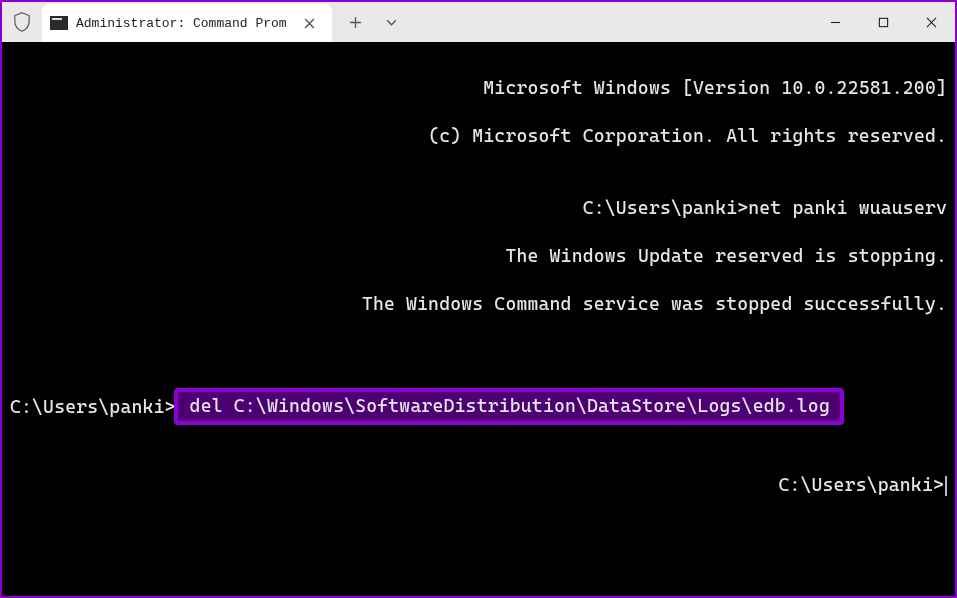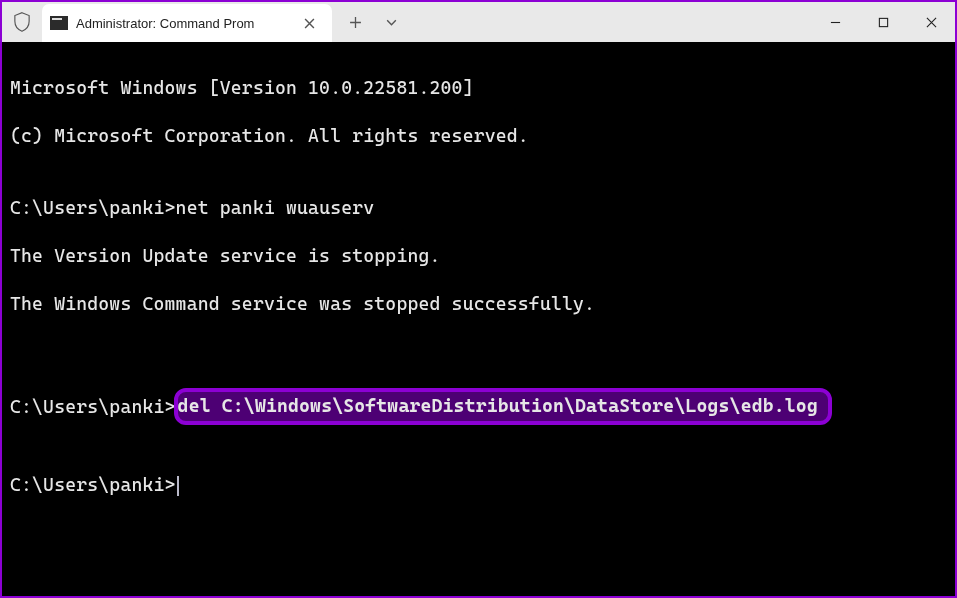--- a/index.html
+++ b/index.html
@@ -15,20 +15,21 @@
     background: #000;
     display: flex;
     flex-direction: column;
   }
   .titlebar {
     height: 40px;
     background: #e9e9e9;
     display: flex;
     align-items: flex-start;
     position: relative;
+    font-family: Liberation Mono, monospace;
   }
   .shield {
     width: 40px; height: 40px;
     display: flex; align-items: center; justify-content: center;
   }
   .shield svg { width: 18px; height: 20px; }
   .tab {
     margin-top: 2px;
     height: 38px;
     background: #fff;
@@ -100,30 +101,29 @@
     background:#000;
     color:#e6e6e6;
     font-family: "Cascadia Mono","Consolas",monospace;
     font-size:18.5px;
     line-height:24px;
     padding:10px 8px 8px 8px;
     white-space:pre;
     position:relative;
     letter-spacing:0.2px;
   }
-  .line { display:block; }
+  .line { display:block;text-align:right; }
   .prompt-line { display:flex; align-items:center; }
   .highlight-box {
     border:4px solid #8c00d4;
-    border-radius:12px;
+    border-radius:4px;
     background:rgba(140,0,212,0.55);
-    padding:2px 10px 3px 0;
+    padding:2px 10px 3px 12px;
     display:inline-block;
     margin-left:-2px;
-    font-weight:bold;
   }
   .cursor {
     display:inline-block;
     width:2px; height:20px;
     background:#b9b9c9;
     vertical-align:middle;
     margin-left:1px;
   }
 </style>
 </head>
@@ -178,21 +178,21 @@
           </svg>
       </div>
     </div>
   </div>
 
   <div class="terminal">
 <span class="line">Microsoft Windows [Version 10.0.22581.200]</span>
 <span class="line">(c) Microsoft Corporation. All rights reserved.</span>
 <span class="line"></span>
 <span class="line"><span>C:\Users\panki&gt;</span><span>net panki wuauserv</span></span>
-<span class="line">The Version Update service is stopping.</span>
+<span class="line">The Windows Update reserved is stopping.</span>
 <span class="line">The Windows Command service was stopped successfully.</span>
 <span class="line"></span>
 <span class="line"></span>
 <span class="line prompt-line"><span>C:\Users\panki&gt;</span><span class="highlight-box"><span>del C:\Windows\SoftwareDistribution\DataStore\Logs\edb.log</span></span></span>
 <span class="line"></span>
 <span class="line"><span>C:\Users\panki&gt;</span><span class="cursor"></span></span>
   </div>
 
 </div>
 

